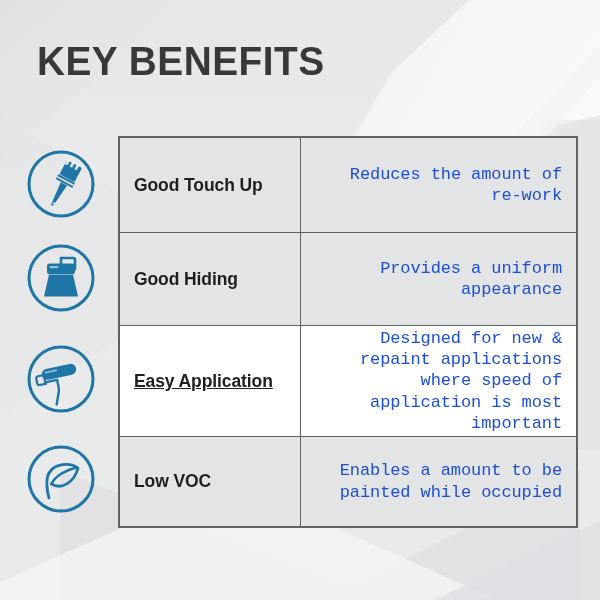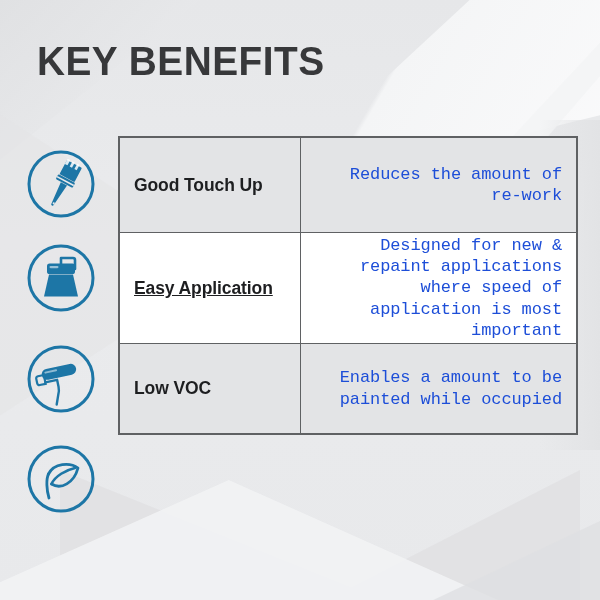--- a/index.html
+++ b/index.html
@@ -223,20 +223,24 @@
 
   </div>
 
   <div id="benefits-table">
     <table>
       <tbody>
         <tr class="row-shaded">
           <td class="benefit-name" style="height:94px;">Good Touch Up</td>
           <td class="benefit-desc">Reduces the amount of re-work</td>
         </tr>
+        <tr class="row-shaded">
+          <td class="benefit-name" style="height:92px;">Good Hiding</td>
+          <td class="benefit-desc">Provides a uniform appearance</td>
+        </tr>
         <tr class="row-plain">
           <td class="benefit-name" style="height:110px;text-decoration:underline;">Easy Application</td>
           <td class="benefit-desc">Designed for new &amp; repaint applications where speed of application is most important</td>
         </tr>
         <tr class="row-shaded">
           <td class="benefit-name" style="height:89px;margin-left:36px;">Low VOC</td>
           <td class="benefit-desc">Enables a amount to be painted while occupied</td>
         </tr>
       </tbody>
     </table>

